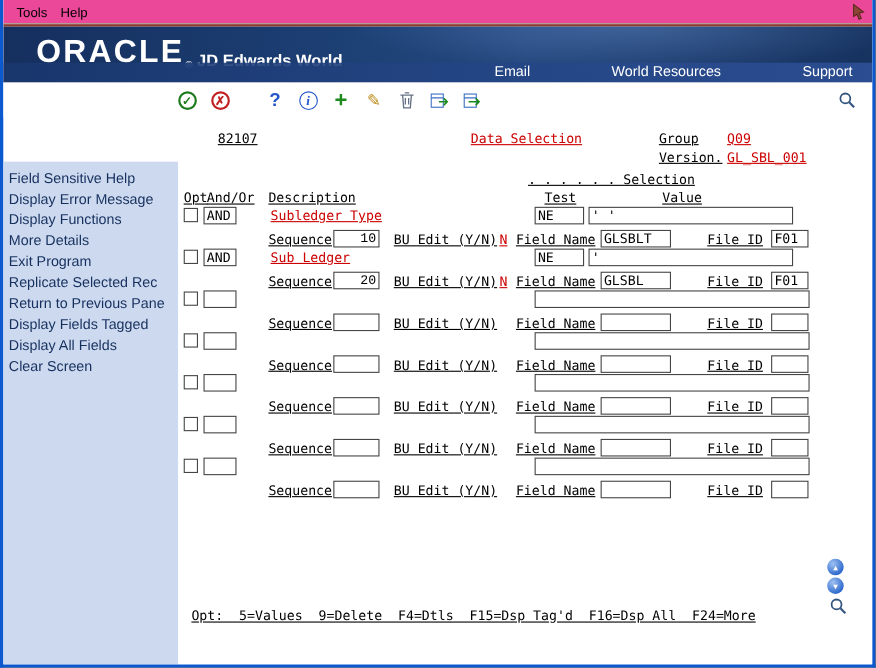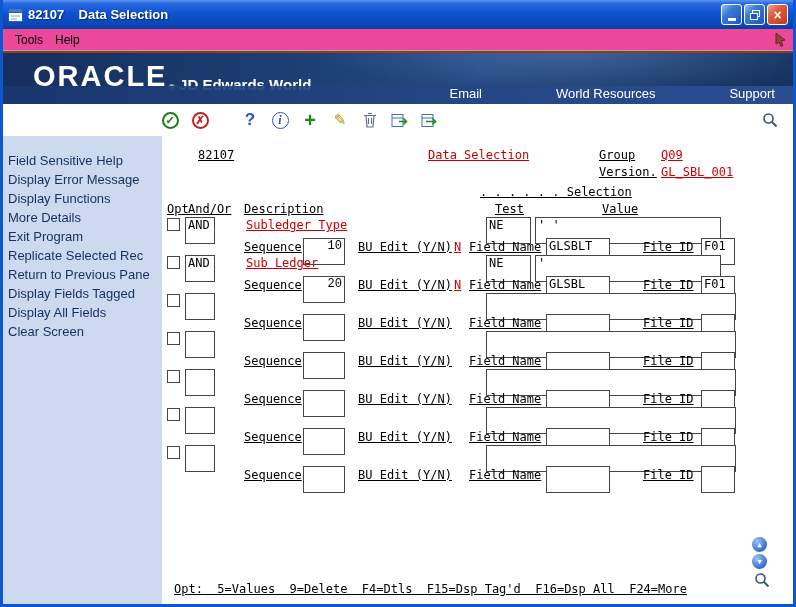--- a/index.html
+++ b/index.html
@@ -48,28 +48,28 @@
   .circ.green{border:2px solid #1d7a1d;color:#1d7a1d;}
   .circ.redc{border:2px solid #c22020;color:#c22020;}
   .circ.bluec{border:1px solid #2255cc;color:#2255cc;font-style:italic;font-family:"Liberation Serif",serif;font-size:12px;}
   .glyph-help{color:#2255cc;font-size:17px;font-weight:bold;}
   .glyph-add{color:#1d8a1d;font-size:20px;font-weight:bold;}
   .glyph-edit{color:#b8860b;font-size:15px;}
   .tb-search{position:absolute;right:12px;top:5px;}
 
   
   .content{flex:1;display:flex;min-height:0;}
-  .sidebar{width:159px;flex:0 0 159px;background:#ccd9ef;padding-top:15px;box-sizing:border-box;overflow:hidden;}
+  .sidebar{width:159px;flex:0 0 159px;background:#ccd9ef;padding-top:5px;box-sizing:border-box;overflow:hidden;margin-top:40px;}
   .side-item{font-size:13px;color:#16305e;padding:1px 5px;line-height:17px;white-space:nowrap;cursor:pointer;}
 
   .main{flex:1;position:relative;background:#fff;font-family:"DejaVu Sans Mono",monospace;
         font-size:12px;color:#000;}
   .mono-abs{position:absolute;white-space:pre;text-decoration:underline;}
   .red{color:#cc0000;}
-  .fld{position:absolute;box-sizing:border-box;height:27px;border:1px solid #454545;background:#fff;
+  .fld{position:absolute;box-sizing:border-box;height:16px;border:1px solid #454545;background:#fff;
        font-family:inherit;font-size:12px;line-height:14px;padding:0 2px;white-space:pre;cursor:text;}
   .cb{position:absolute;width:13px;height:13px;border:1px solid #454545;background:#fff;box-sizing:border-box;cursor:pointer;}
   .rowgroup{position:absolute;left:0;width:100%;height:38px;}
   .rg-andor{left:23px;top:0;width:30px;}
   .rg-desc{left:84px;top:1px;}
   .rg-test{left:324px;top:0;width:45px;}
   .rg-value{left:373px;top:0;width:186px;}
   .rg-wide{left:324px;top:0;width:250px;}
   .rg-cb{left:5px;top:1px;}
   .rg-seql{left:82px;top:23px;}
@@ -83,43 +83,20 @@
 
   .navc{position:absolute;width:15px;height:15px;border-radius:50%;
         background:radial-gradient(circle at 35% 30%,#9fc2f2,#2a66cc 75%);
         color:#fff;font-size:7px;display:flex;align-items:center;justify-content:center;cursor:pointer;}
 </style>
 </head>
 <body>
 
 <div class="window">
 
-  <div class="titlebar">
-    <svg width="15" height="14">
-      <rect x="0.5" y="0.5" width="14" height="13" fill="#fff" stroke="#2a5fae"></rect>
-      <rect x="0.5" y="0.5" width="14" height="4" fill="#3a7bd5" stroke="#2a5fae"></rect>
-      <line x1="3" y1="8" x2="12" y2="8" stroke="#7aa0d0"></line>
-      <line x1="3" y1="11" x2="9" y2="11" stroke="#7aa0d0"></line>
-    </svg>
-    <span class="title-text">82107    Data Selection</span>
-    <div class="wbtns">
-      <div class="wbtn blue">
-          <span class="min-bar"></span>
-        </div>
-      <div class="wbtn blue">
-        <svg width="10" height="10">
-          <rect x="2.5" y="0.5" width="7" height="6" fill="none" stroke="#fff"></rect>
-          <rect x="0.5" y="3.5" width="7" height="6" fill="#2456c4" stroke="#fff"></rect>
-        </svg>
-      </div>
-      <div class="wbtn red">
-        <span class="close-x">×</span>
-      </div>
-    </div>
-  </div>
 
   <div class="menubar">
     <span class="menu-item">Tools</span>
     <span class="menu-item">Help</span>
     <span class="menu-right">
       <svg width="13" height="16" viewBox="0 0 13 16">
         <path d="M2 1 L11 8 L7 9 L9 13.5 L7 14.5 L5 10 L2 12 Z" fill="#8c4536" stroke="#5c2a1e"></path>
       </svg>
     </span>
   </div>

